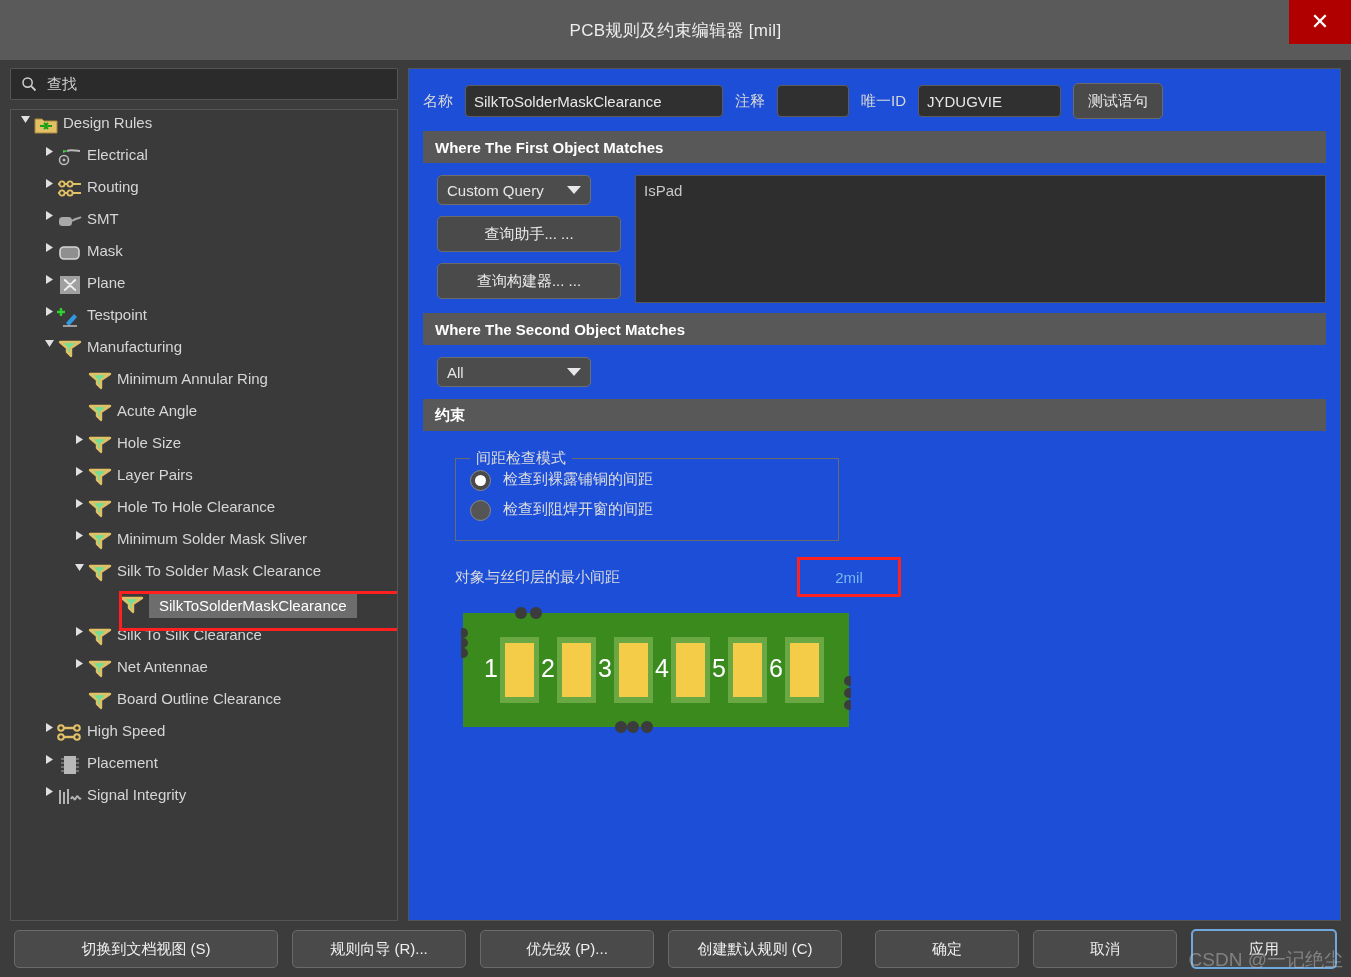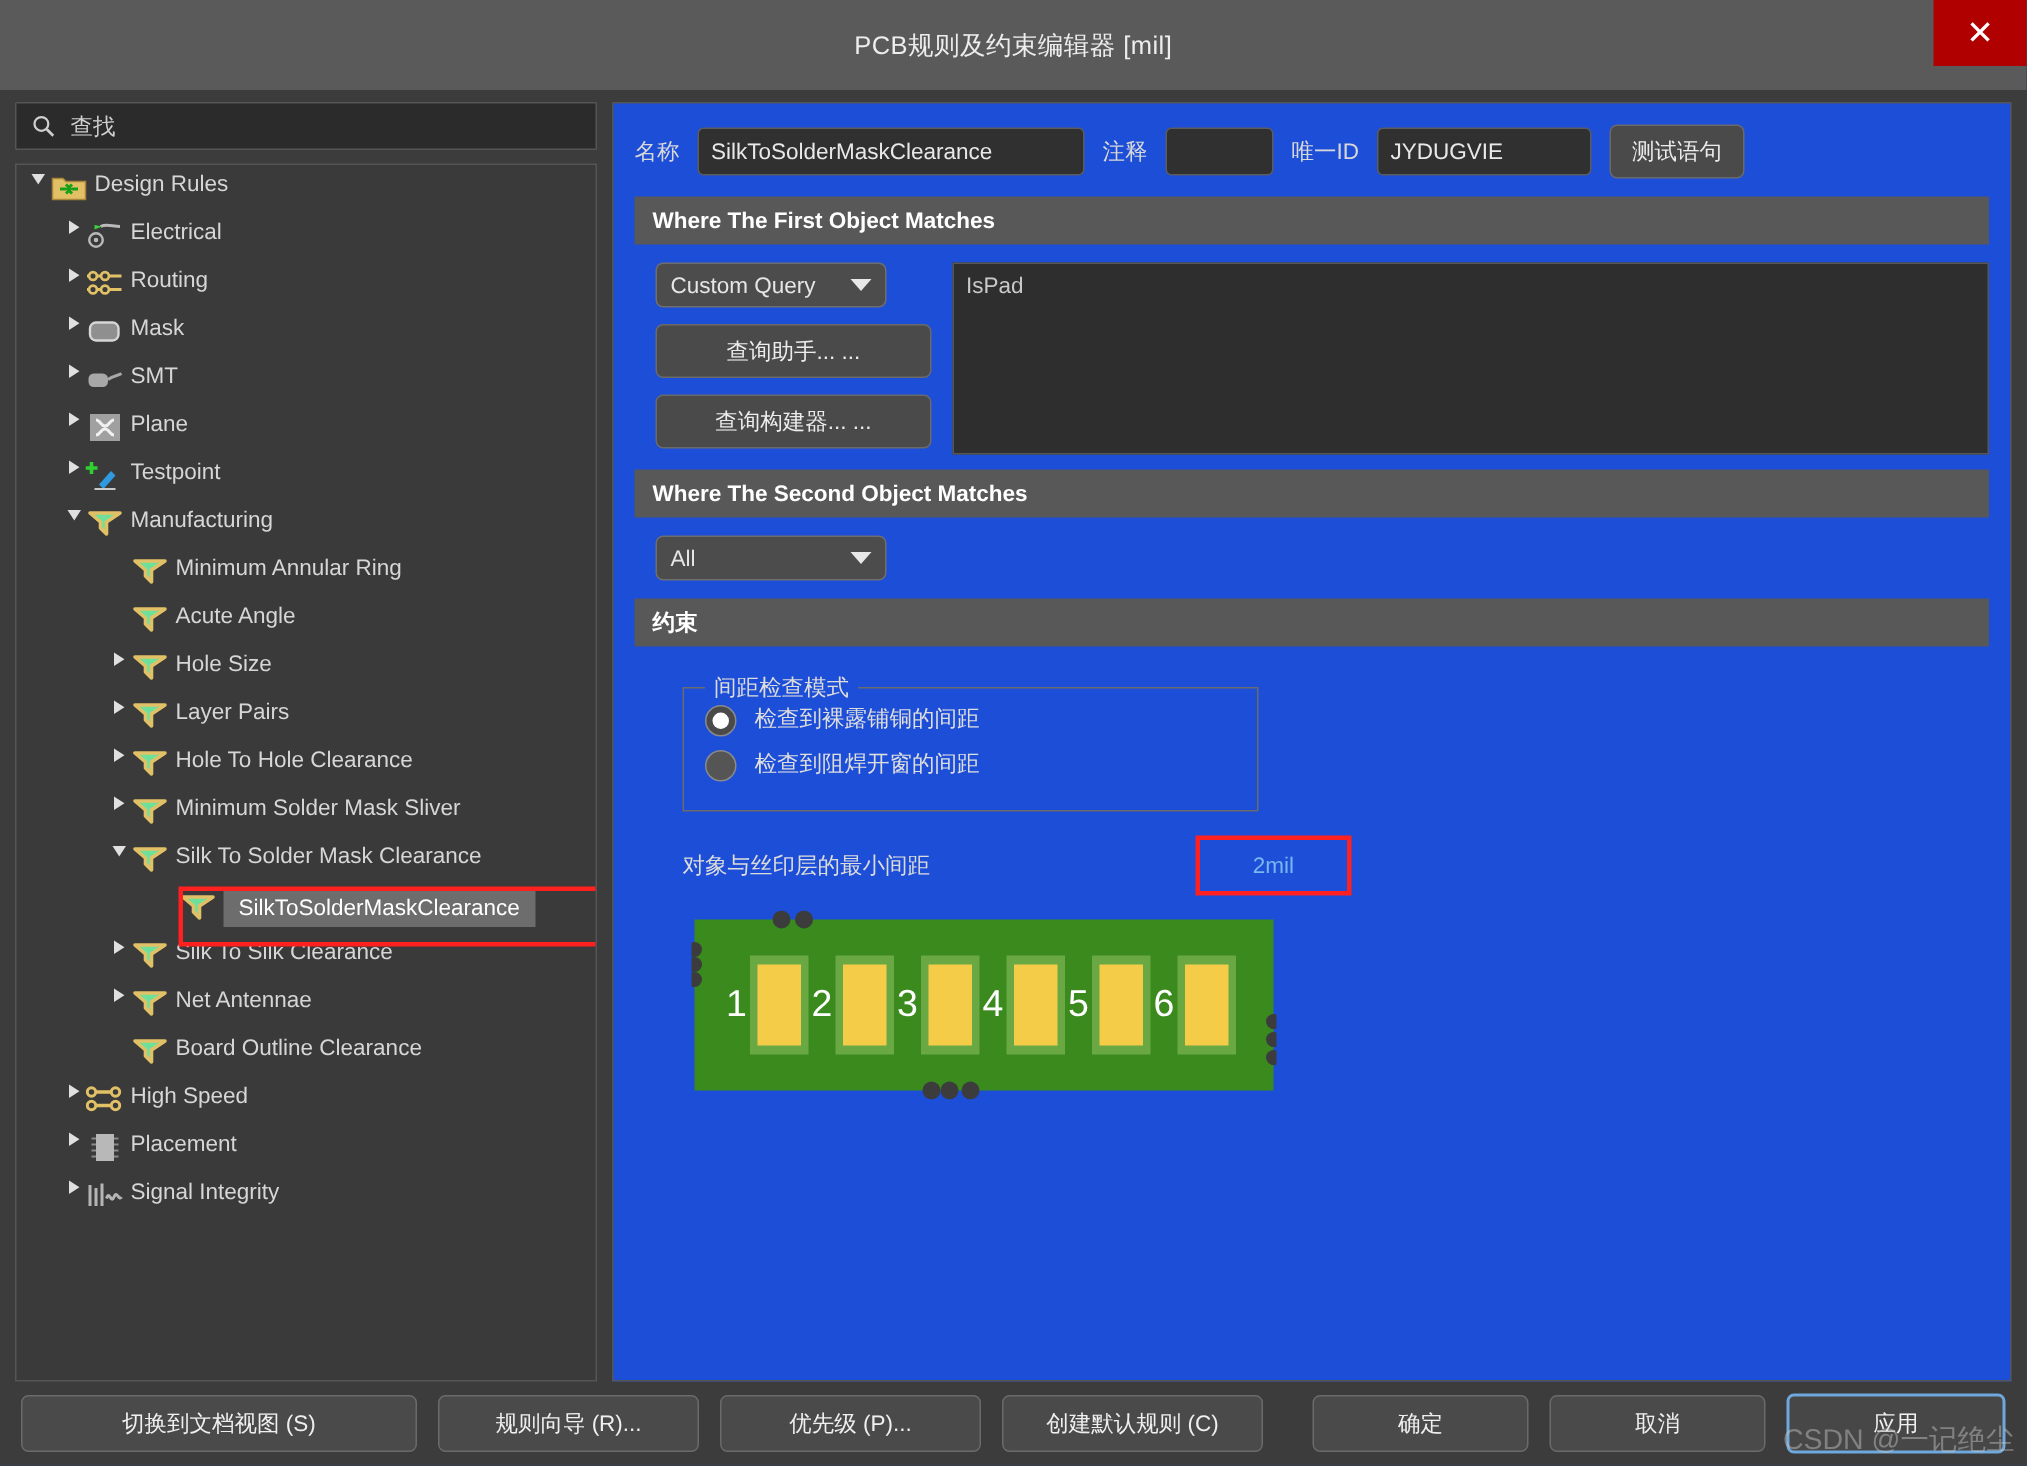--- a/index.html
+++ b/index.html
@@ -426,38 +426,38 @@
             <span class="tree-label">Routing</span>
           </div>
           <div class="tree-row" style="padding-left: 30px;">
             <span class="twisty">
               <svg width="11" height="11" viewBox="0 0 11 11">
                 <path d="M2 1v9l7-4.5z" fill="#e0e0e0"></path>
               </svg>
             </span>
             <span class="tree-icon">
               <svg width="26" height="20" viewBox="0 0 26 20">
-                <rect x="3" y="4" width="19" height="12" rx="4" fill="#8f8f8f" stroke="#d6d6d6" stroke-width="1.6"></rect>
-              </svg>
-            </span>
-            <span class="tree-label">Mask</span>
-          </div>
-          <div class="tree-row" style="padding-left: 30px;">
-            <span class="twisty">
-              <svg width="11" height="11" viewBox="0 0 11 11">
-                <path d="M2 1v9l7-4.5z" fill="#e0e0e0"></path>
-              </svg>
-            </span>
-            <span class="tree-icon">
-              <svg width="26" height="20" viewBox="0 0 26 20">
                 <rect x="2" y="6" width="13" height="9" rx="3.5" fill="#a8a8a8"></rect>
                 <path d="M15 10c4-3 6-2 9-4" fill="none" stroke="#a8a8a8" stroke-width="2"></path>
               </svg>
             </span>
             <span class="tree-label">SMT</span>
+          </div>
+          <div class="tree-row" style="padding-left: 30px;">
+            <span class="twisty">
+              <svg width="11" height="11" viewBox="0 0 11 11">
+                <path d="M2 1v9l7-4.5z" fill="#e0e0e0"></path>
+              </svg>
+            </span>
+            <span class="tree-icon">
+              <svg width="26" height="20" viewBox="0 0 26 20">
+                <rect x="3" y="4" width="19" height="12" rx="4" fill="#8f8f8f" stroke="#d6d6d6" stroke-width="1.6"></rect>
+              </svg>
+            </span>
+            <span class="tree-label">Mask</span>
           </div>
           <div class="tree-row" style="padding-left: 30px;">
             <span class="twisty">
               <svg width="11" height="11" viewBox="0 0 11 11">
                 <path d="M2 1v9l7-4.5z" fill="#e0e0e0"></path>
               </svg>
             </span>
             <span class="tree-icon">
               <svg width="24" height="22" viewBox="0 0 24 22">
                 <rect x="2" y="2" width="20" height="18" fill="#a0a0a0"></rect>

